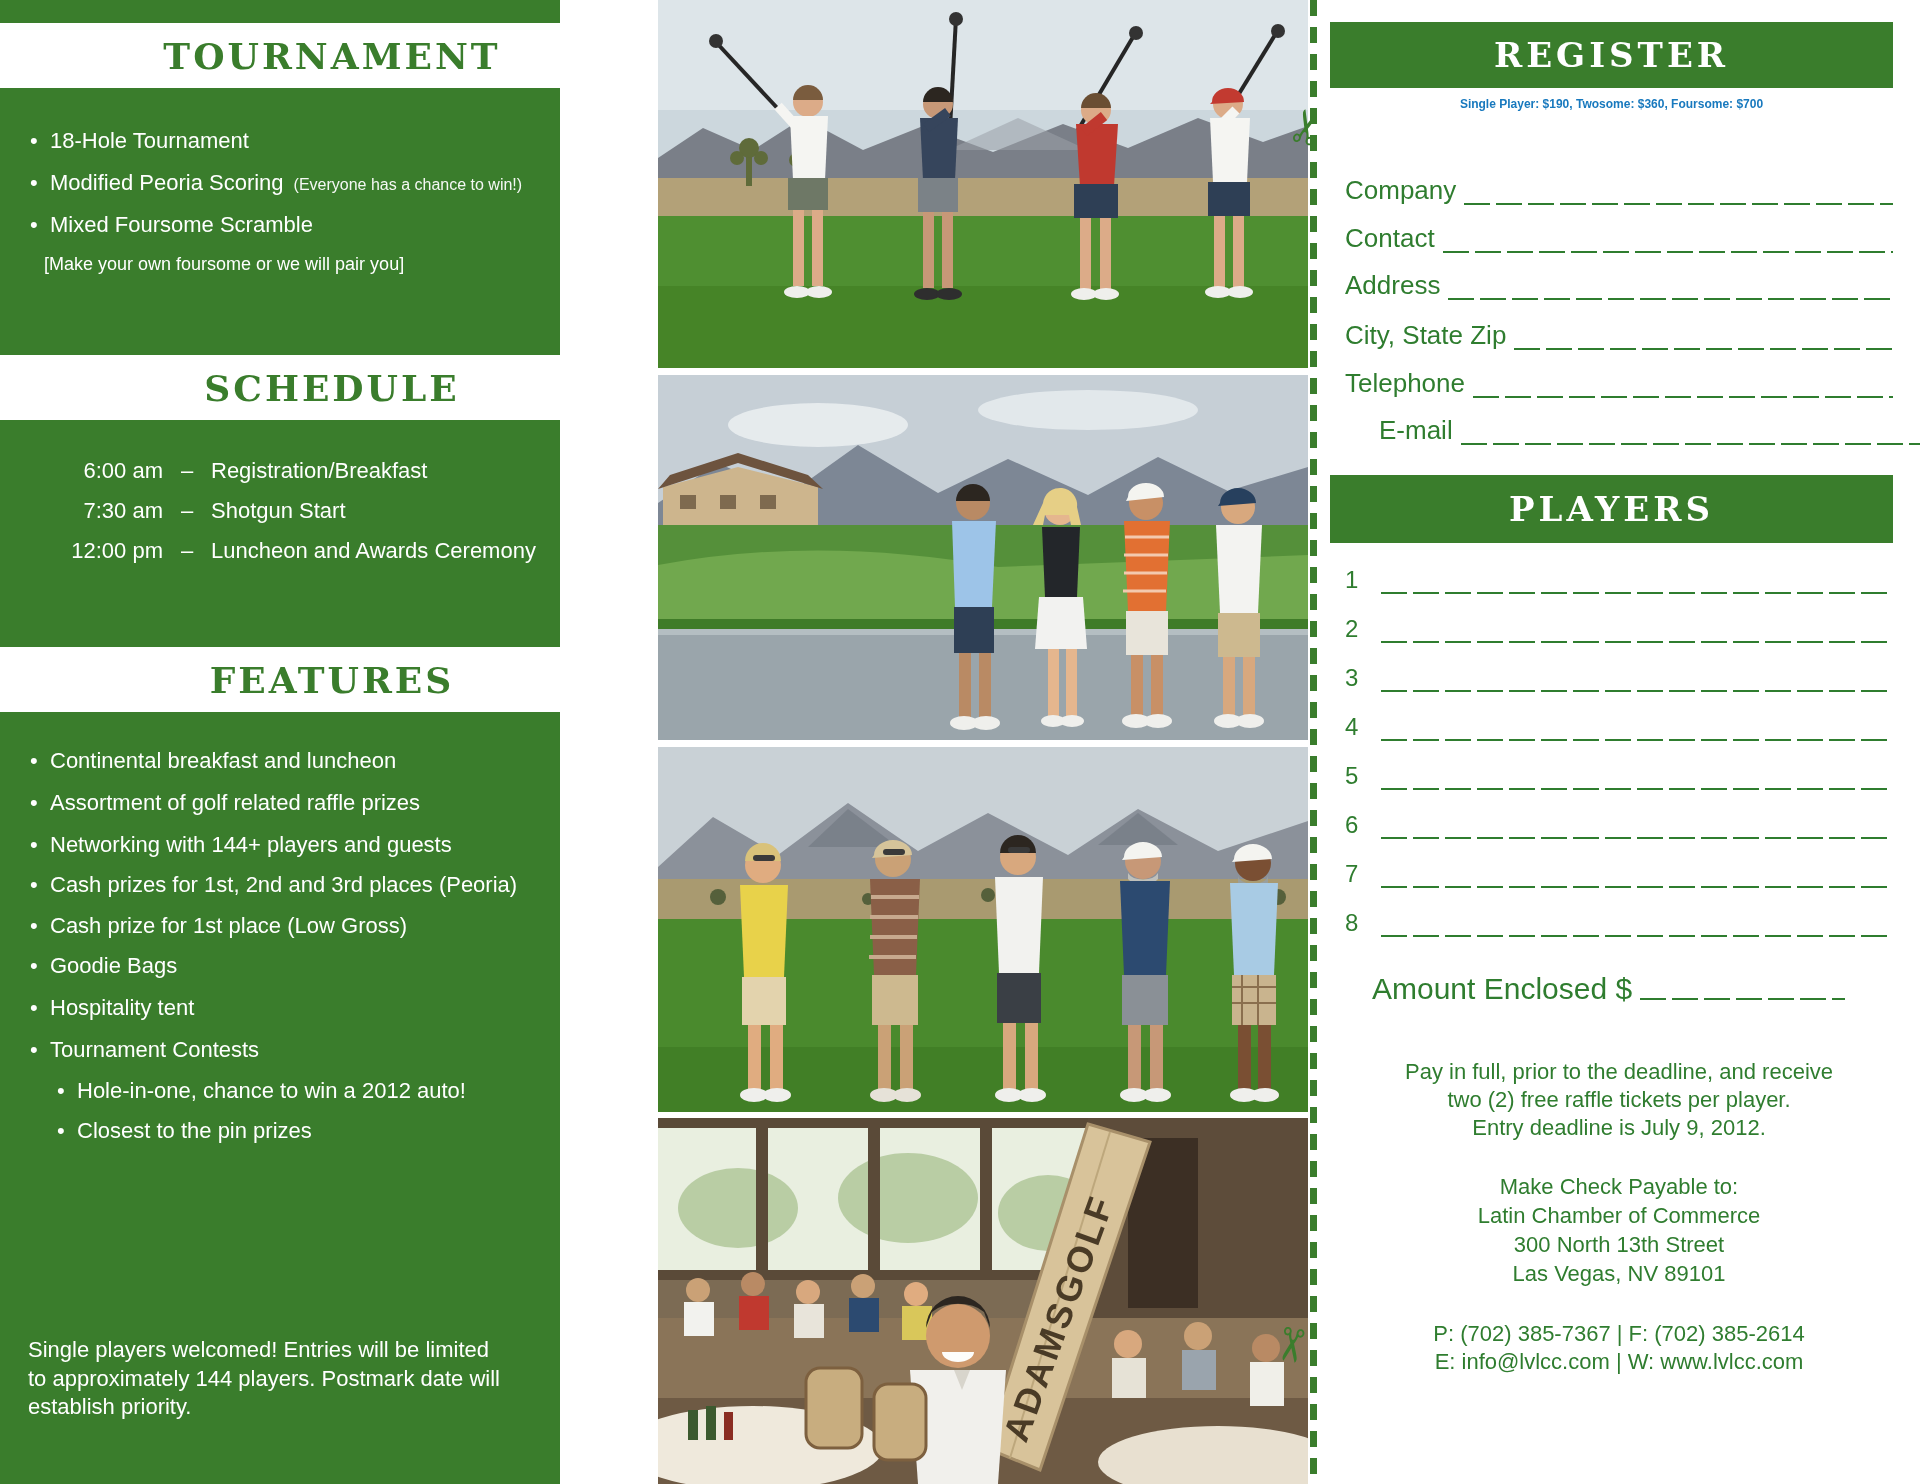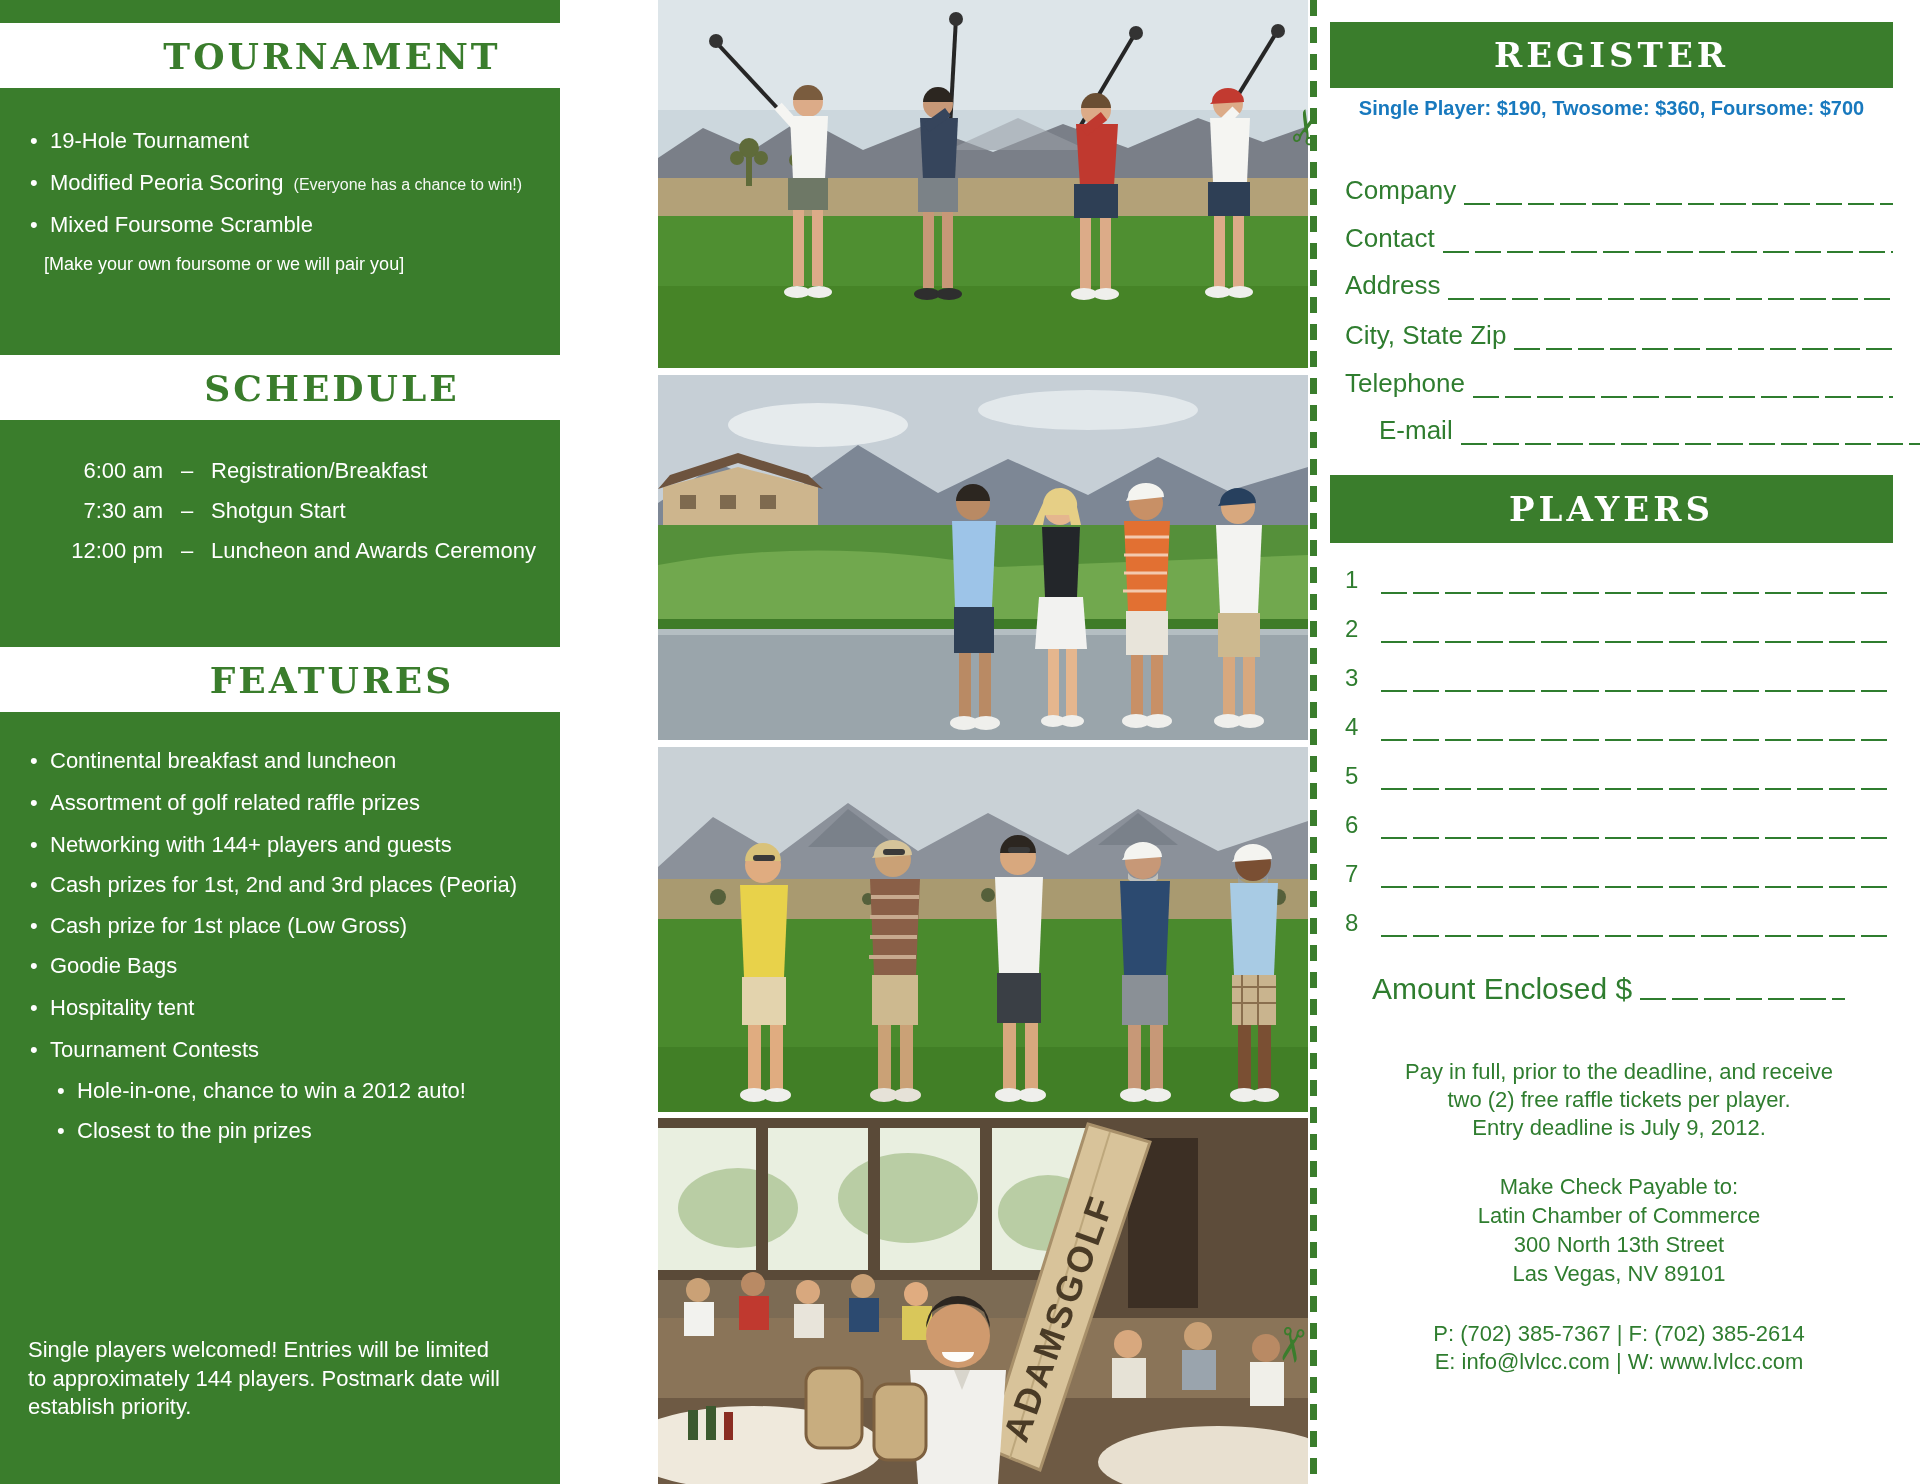--- a/index.html
+++ b/index.html
@@ -33,21 +33,21 @@
   .scissors { position:absolute; color:#3A7D2C; font-size:46px; line-height:1; }
   .scissors.top { left:1288px; top:104px; transform:rotate(-75deg); }
   .scissors.bottom { left:1272px; top:1322px; transform:rotate(100deg); }
 
   
   .gbar { position:absolute; left:1330px; width:563px; height:66px; background:#3A7D2C;
           display:flex; align-items:center; justify-content:center; }
   .gbar .slab-light { font-family:"DejaVu Serif",serif; font-weight:700; letter-spacing:4px;
                       font-size:34px; color:#ffffff; padding:0; }
   .pricing { position:absolute; left:1330px; top:97px; width:563px; text-align:center;
-             color:#1879BE; font-weight:bold; font-size:20px; }
+             color:#1879BE; font-weight:bold; font-size:12px; }
   .field-row { position:absolute; left:1345px; width:548px; height:34px; display:flex;
                color:#2F7D2F; font-size:26px; white-space:nowrap; }
   .fill-line { flex:1; align-self:flex-end; height:2px; margin:0 0 4px 8px;
                background:repeating-linear-gradient(90deg,#2F7D2F 0 26px, rgba(0,0,0,0) 26px 32px); }
   .player-row { position:absolute; left:1345px; width:548px; height:32px; display:flex;
                 color:#2F7D2F; font-size:24px; }
   .player-row .pnum { width:28px; }
   .amount-row { position:absolute; left:1372px; top:972px; width:500px; display:flex;
                 color:#2F7D2F; font-size:30px; white-space:nowrap; }
   .amount-row .fill-line { max-width:205px; margin-bottom:6px; }
@@ -63,21 +63,21 @@
 <div class="page">
 
   <div class="left-panel">
 
     <div class="hbar" style="top:23px;">
       <span class="slab">TOURNAMENT</span>
     </div>
 
     <div class="li" style="top:128px;">
       <span class="dot">•</span>
-      <span>19-Hole Tournament</span>
+      <span>18-Hole Tournament</span>
     </div>
     <div class="li" style="top:170px;">
       <span class="dot">•</span>
       <span>Modified Peoria Scoring</span>
       <span class="note">(Everyone has a chance to win!)</span>
     </div>
     <div class="li" style="top:212px;">
       <span class="dot">•</span>
       <span>Mixed Foursome Scramble</span>
     </div>

